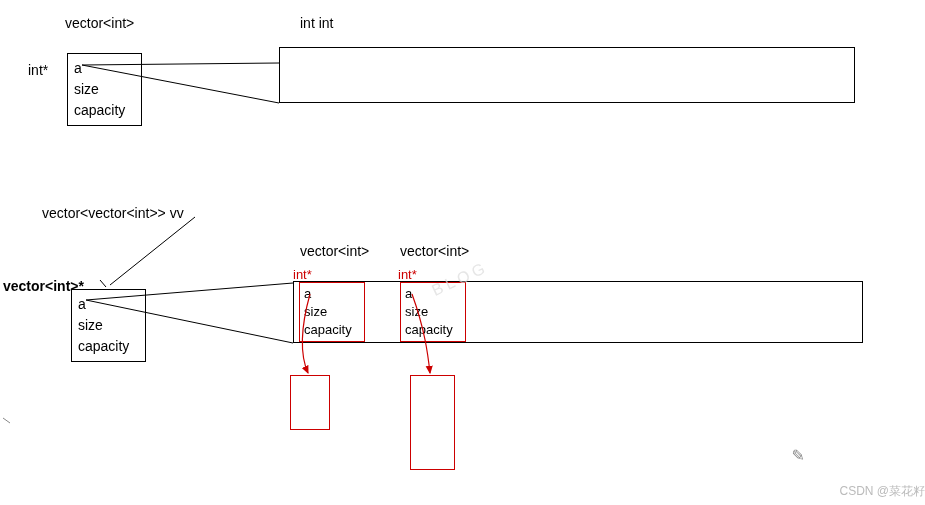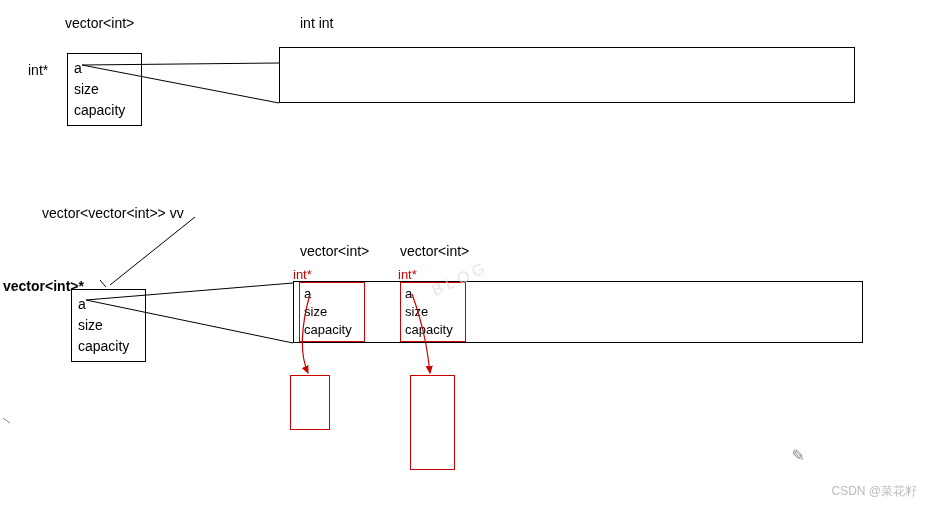--- a/index.html
+++ b/index.html
@@ -40,21 +40,21 @@
       position: absolute;
       left: 430px;
       top: 270px;
       transform: rotate(-25deg);
       color: rgba(220,220,220,0.7);
       font-size: 16px;
       letter-spacing: 4px;
     }
     .footer-mark {
       position: absolute;
-      right: 8px;
+      right: 0;
       bottom: 5px;
       color: #bbb;
       font-size: 12px;
     }
     .pencil {
       position: absolute;
       right: 120px;
       bottom: 40px;
       color: #888;
       font-size: 16px;

